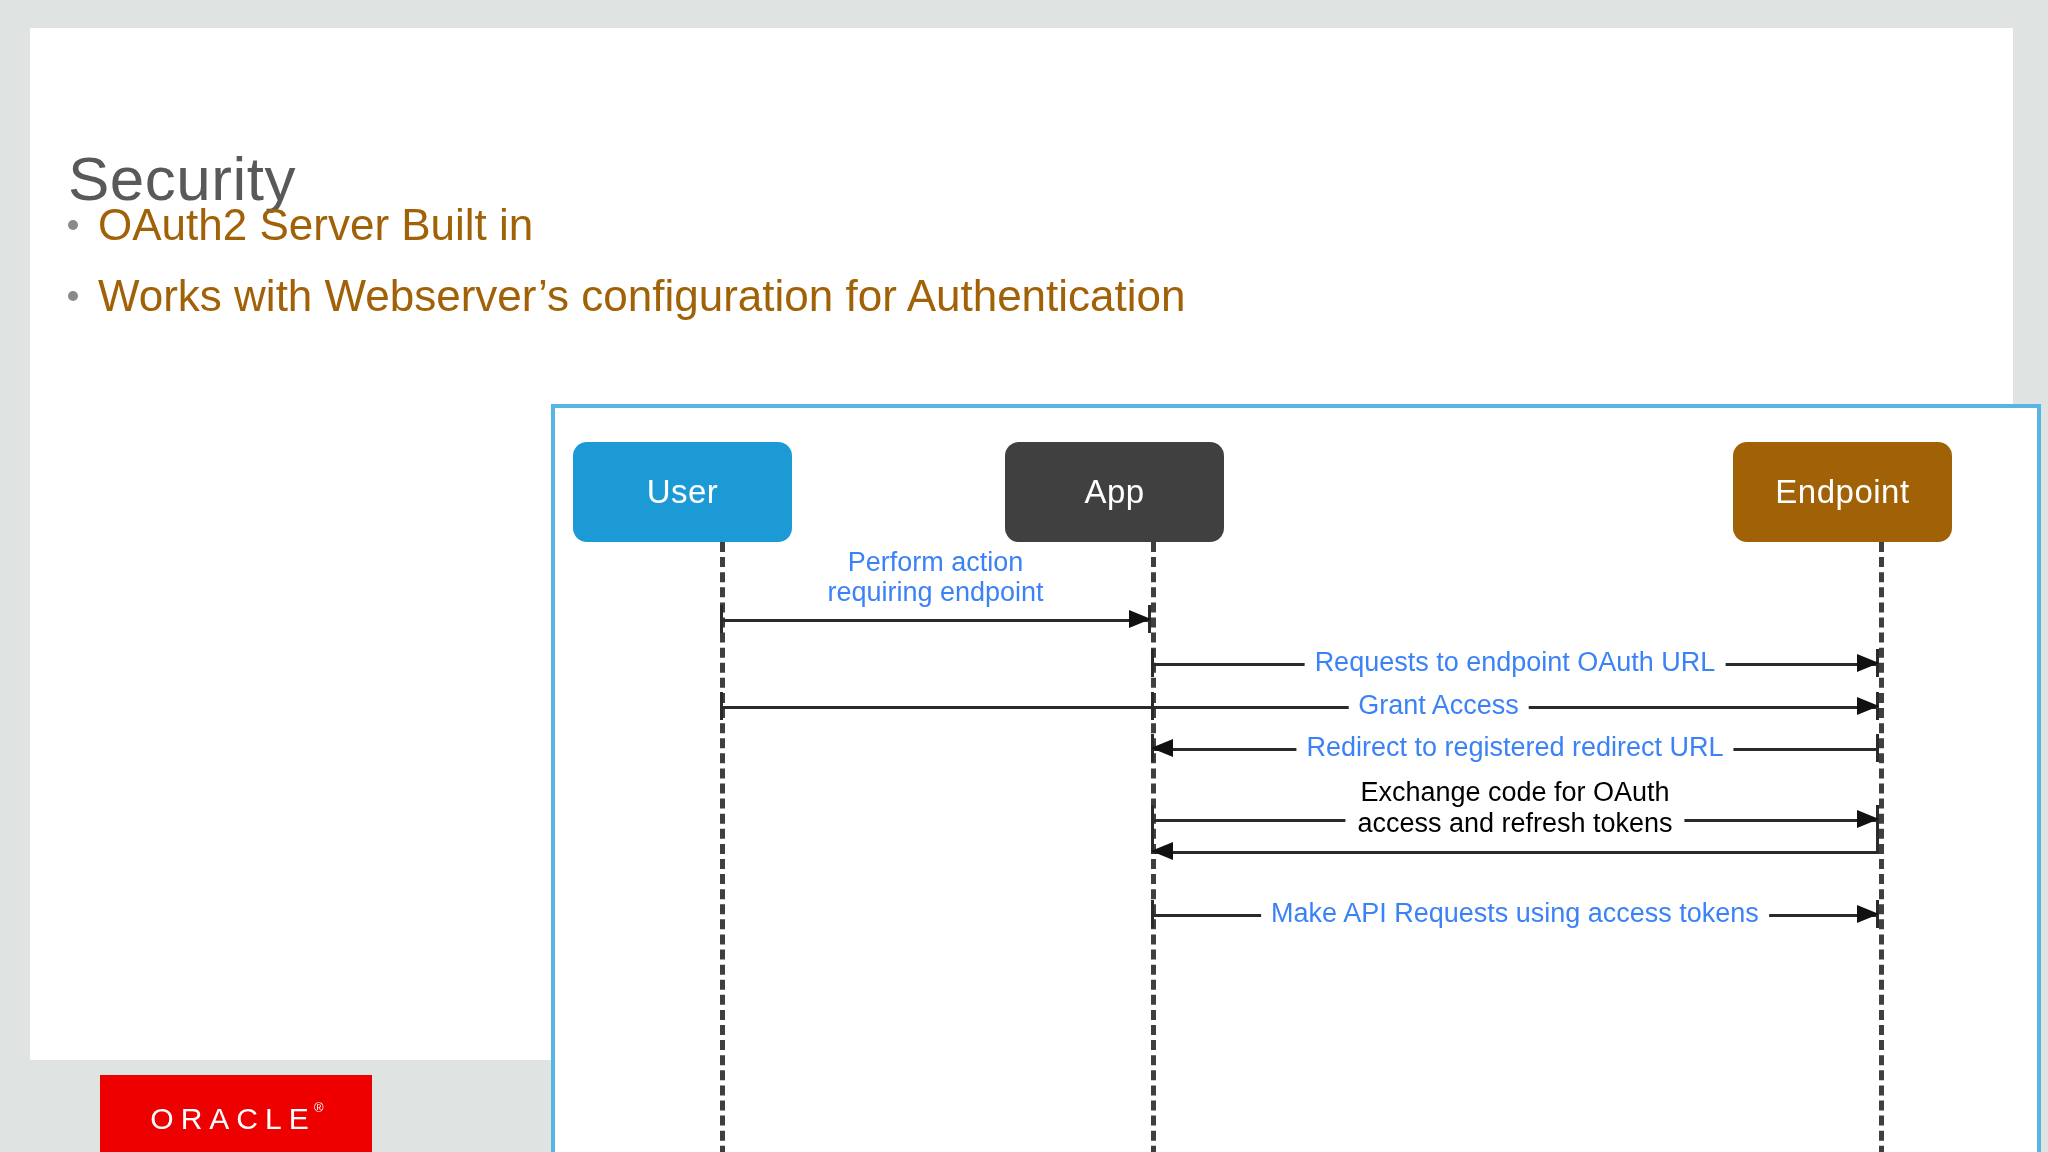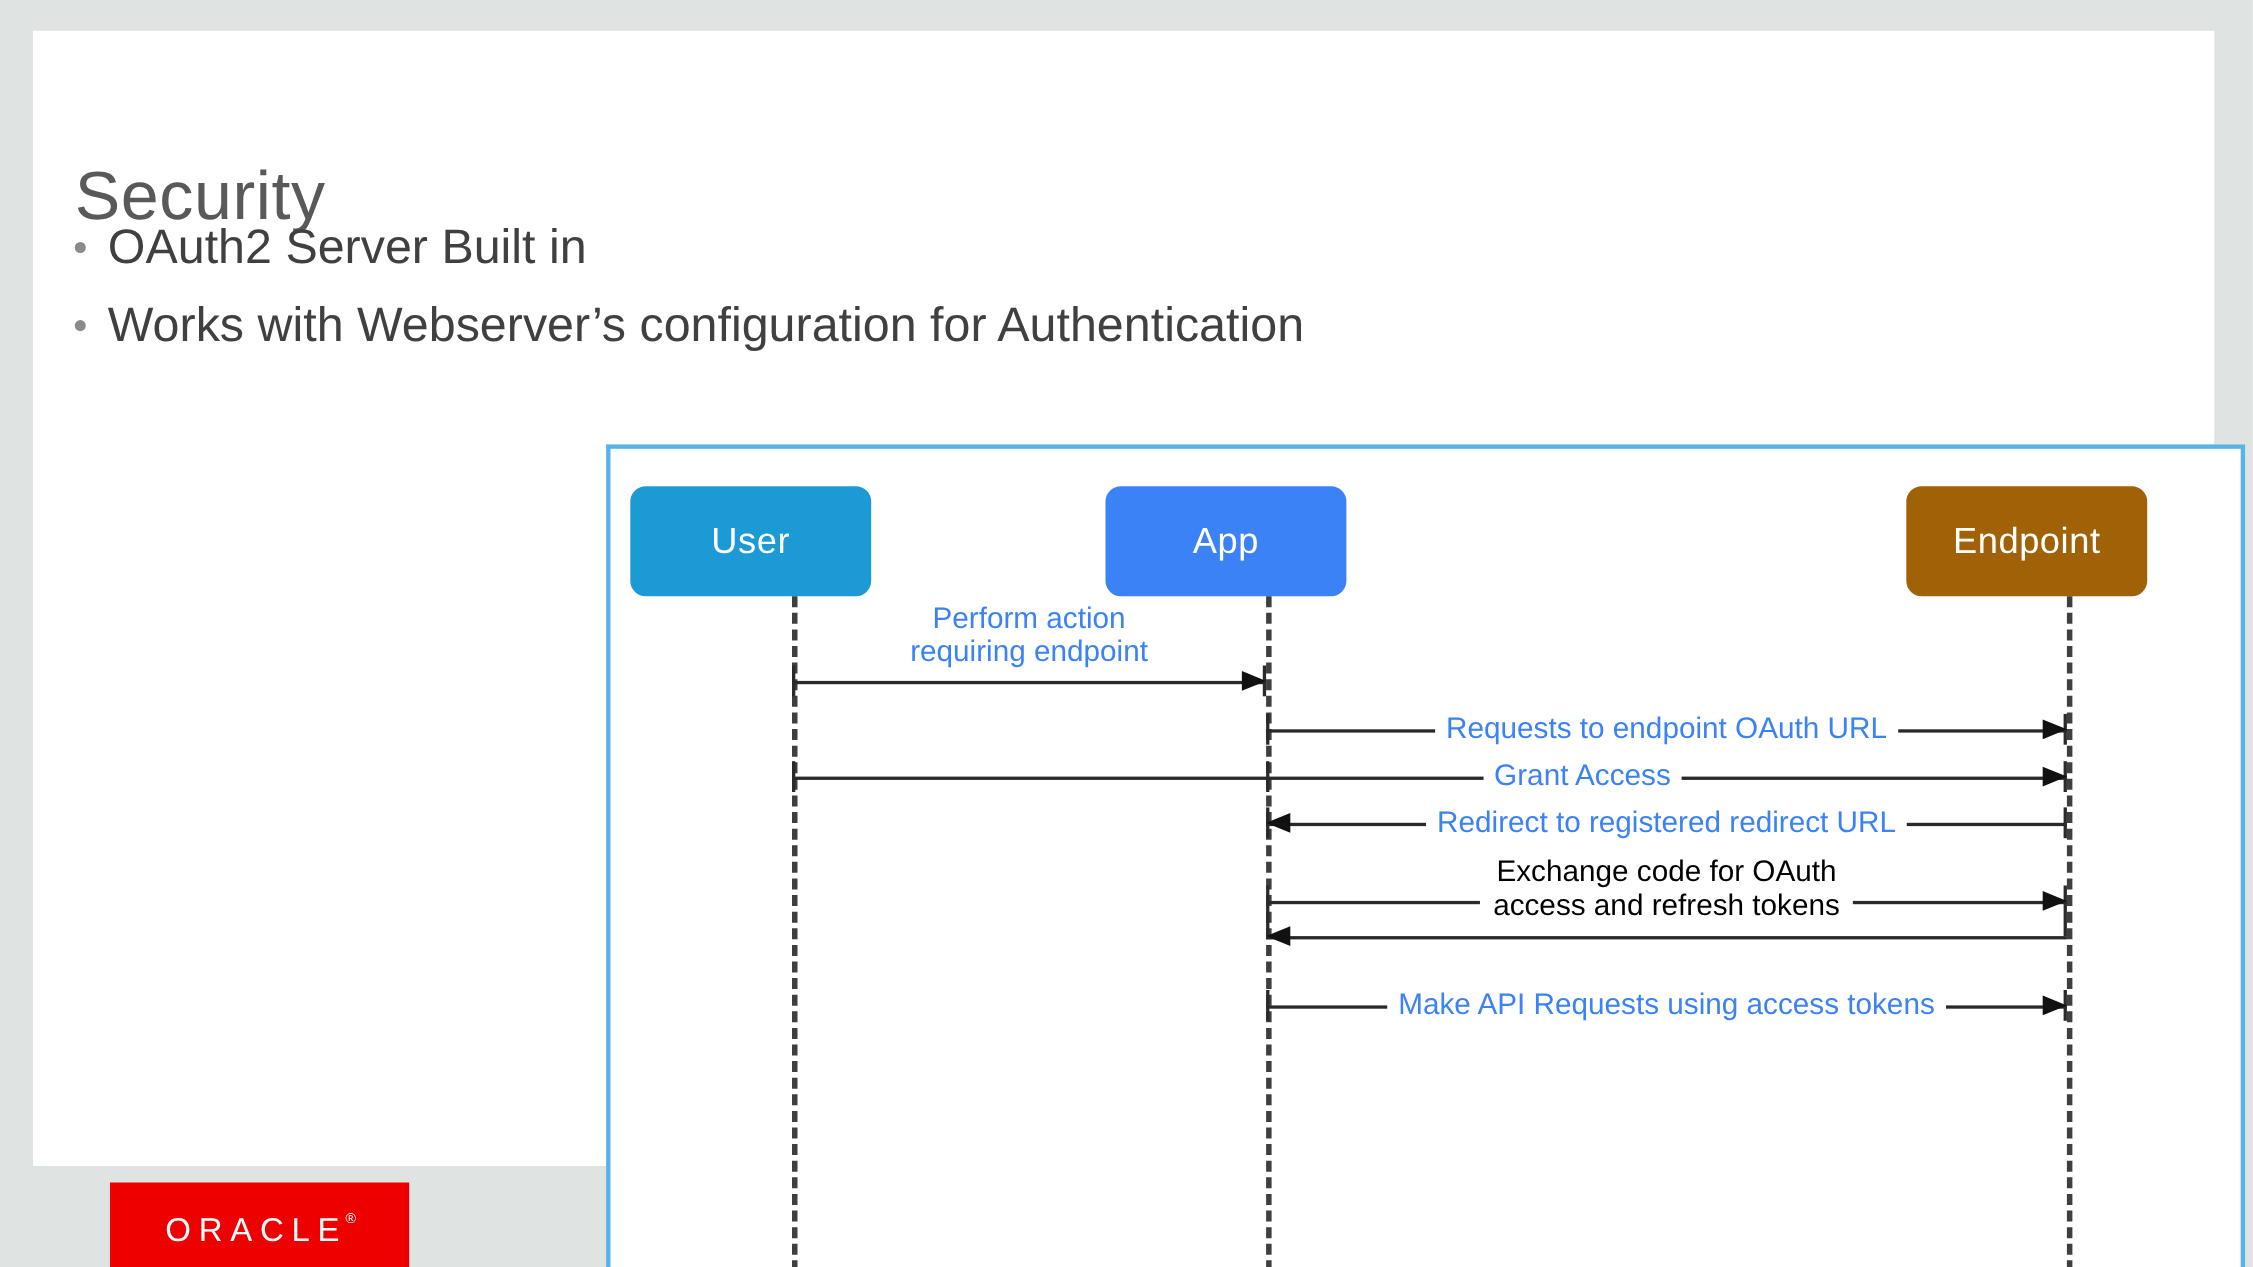--- a/index.html
+++ b/index.html
@@ -54,21 +54,21 @@
     width: 10px;
     height: 10px;
     border-radius: 50%;
     background: #8a8a8a;
     margin-top: 20px;
     margin-right: 20px;
     flex: 0 0 auto;
   }
   .bullet-text {
     font-size: 44px;
-    color: #404040;
+    color: #a16207;
     line-height: 1.12;
     font-weight: 400;
     white-space: nowrap;
     text-align: center;
   }
 
   
   .oracle-logo {
     position: absolute;
     left: 100px;
@@ -125,21 +125,21 @@
     border-radius: 14px;
     display: flex;
     align-items: center;
     justify-content: center;
     color: #ffffff;
     font-size: 33px;
     font-weight: 400;
     letter-spacing: 0.5px;
   }
   .actor-user     { left: 18px;   top: 34px; width: 219px; background: #1b9ad6; }
-  .actor-app      { left: 450px;  top: 34px; width: 219px; background: #3b82f6; }
+  .actor-app      { left: 450px;  top: 34px; width: 219px; background: #404040; }
   .actor-endpoint { left: 1178px; top: 34px; width: 219px; background: #a16207; }
 
   
   .lifeline {
     position: absolute;
     top: 134px;
     bottom: 0;
     width: 0;
     border-left: 5px dashed #3f3f3f;
   }

